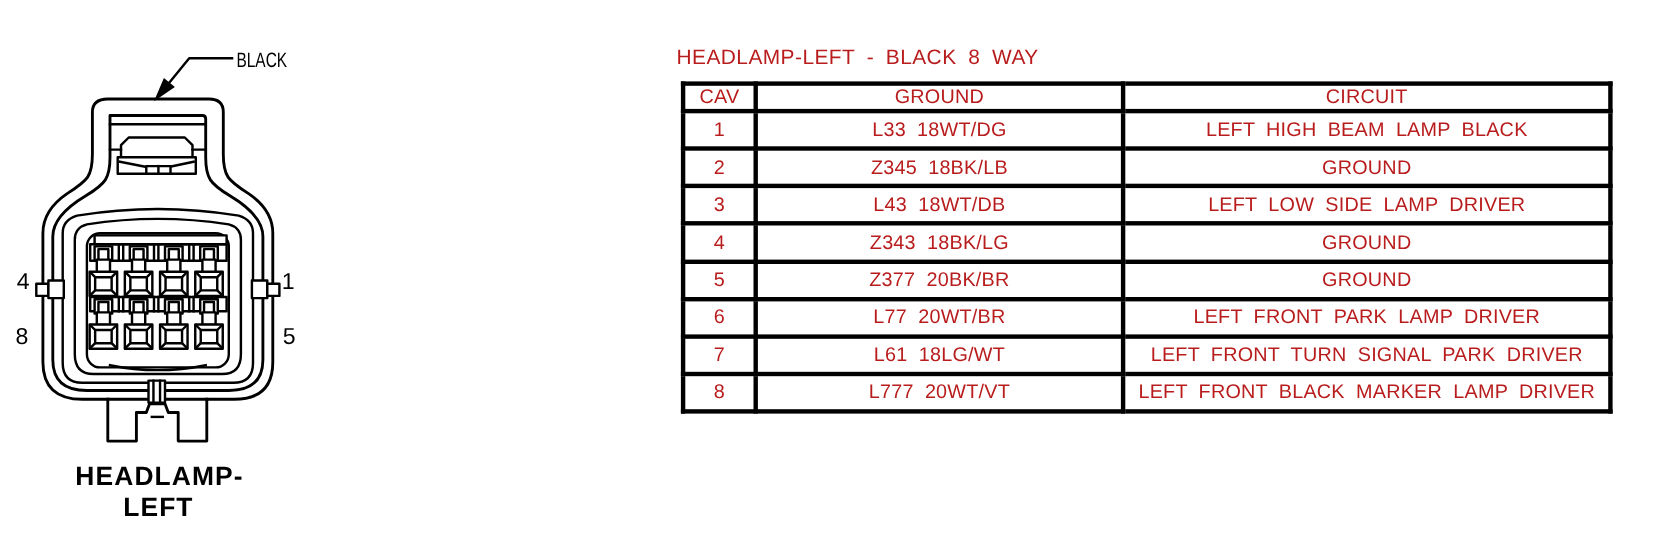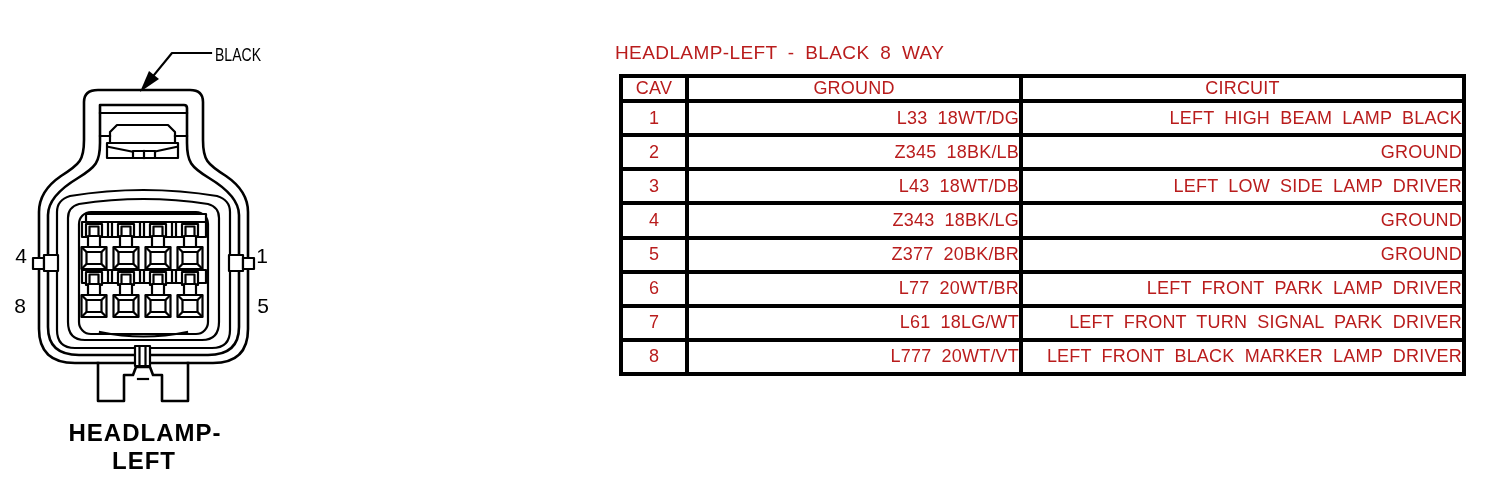--- a/index.html
+++ b/index.html
@@ -18,21 +18,21 @@
   
   #table-title{position:absolute;left:615px;top:42px;width:843px;text-align:left;
                font-size:19px;letter-spacing:.4px;word-spacing:5px;white-space:pre;}
   #pinout-table{position:absolute;left:589px;top:74px;width:843px;height:302px;
                 border-collapse:collapse;table-layout:fixed;margin-left:30px;}
   #pinout-table th,#pinout-table td{border:4px solid #000;font-size:18px;font-weight:normal;
                 padding:0;vertical-align:middle;word-spacing:5px;letter-spacing:.2px;
                 white-space:nowrap;overflow:hidden;}
   #pinout-table th{text-align:center;}
   td.c-cav{text-align:center;}
-  td.c-circuit,td.c-function{text-align:right;padding-left:10px;}
+  td.c-circuit,td.c-function{text-align:center;padding-left:10px;}
 </style>
 </head>
 <body>
 
 <div id="page">
 
   <svg id="connector-svg" width="300" height="502" viewBox="0 0 300 502">
     <defs>
       <g id="term" fill="#ffffff" stroke="#000" stroke-width="2.2" stroke-linejoin="round">
         <rect x="-8" y="2" width="16" height="13"></rect>

